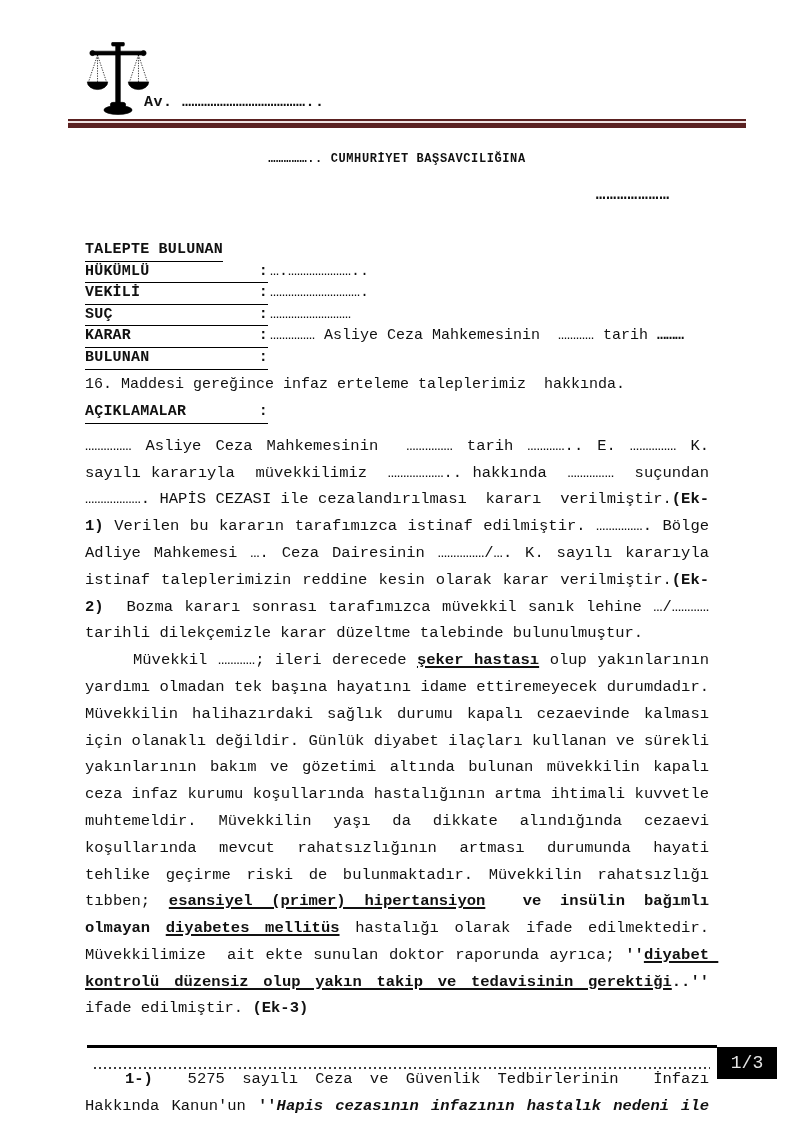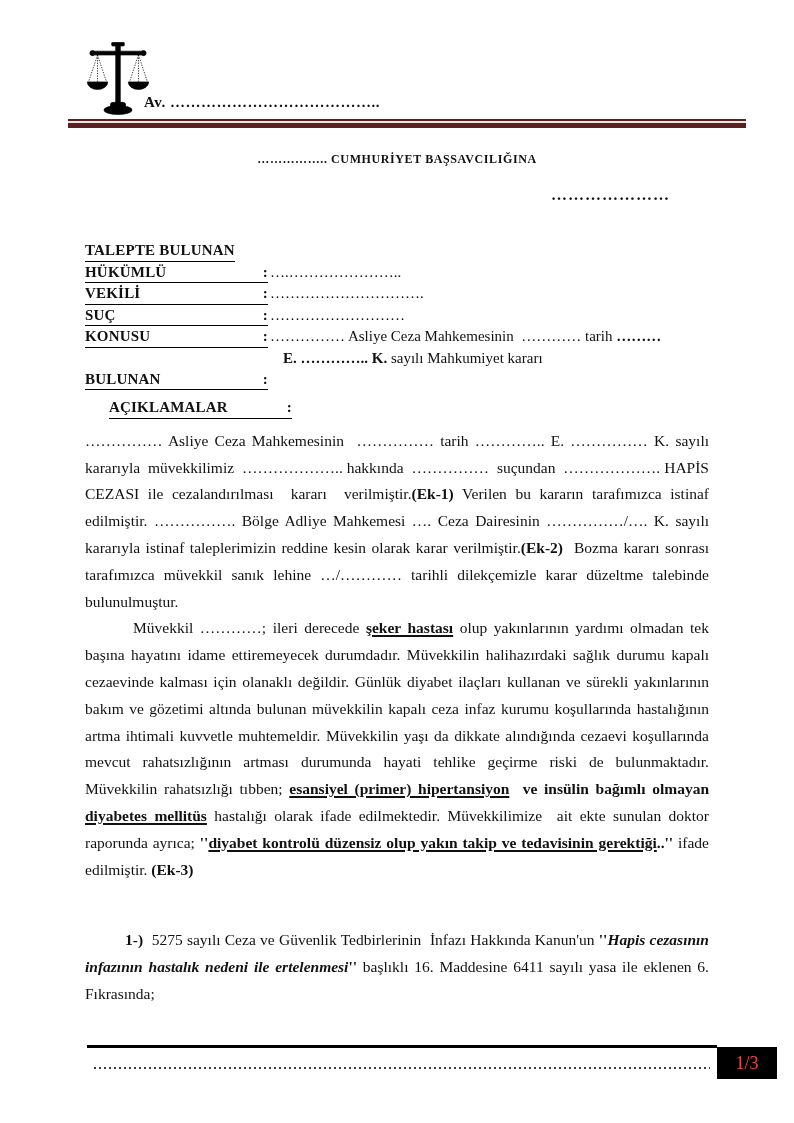--- a/index.html
+++ b/index.html
@@ -1,20 +1,20 @@
 <!DOCTYPE html>
 <html lang="tr"><head>
 <meta charset="utf-8">
 <style>
   html,body{margin:0;padding:0;background:#ffffff;}
   .page{
     position:relative;
     width:794px;height:1123px;
     background:#ffffff;
-    font-family:Liberation Serif, serif;
+    font-family:Liberation Mono, monospace;
     color:#111;
     overflow:hidden;
   }
   
   .logo{position:absolute;left:86px;top:42px;width:64px;height:74px;}
   .lawyer-line{
     position:absolute;left:144px;top:94px;
     font-size:15px;font-weight:700;letter-spacing:.5px;white-space:nowrap;
   }
   .header-rule{
@@ -52,21 +52,21 @@
   .footer-line{
     position:absolute;left:87px;top:1045px;width:630px;height:0;
     border-top:3.5px solid #000;
   }
   .footer-dotted{
     position:absolute;left:94px;top:1067px;width:616px;height:2px;
     background:repeating-linear-gradient(90deg,#3c3c3c 0 2px,transparent 2px 5px);
   }
   .page-number-box{
     position:absolute;left:717px;top:1047px;width:60px;height:32px;
-    background:#000;color:#ef4444;display:flex;align-items:center;justify-content:center;
+    background:#000;color:#e5e5e5;display:flex;align-items:center;justify-content:center;
     font-size:18px;
   }
 </style>
 </head>
 <body>
 
 <div class="page">
 
   <svg class="logo" viewBox="0 0 100 115" xmlns="http://www.w3.org/2000/svg">
     <g fill="#000" stroke="#000">
@@ -114,29 +114,29 @@
           </span><span class="field-value"><span class="seg">….…………………..</span></span></div>
         <div class="field-row"><span class="field-label with-colon">
             <span>VEKİLİ</span>
             <span class="colon">:</span>
           </span><span class="field-value"><span class="seg">………………………….</span></span></div>
         <div class="field-row"><span class="field-label with-colon">
             <span>SUÇ</span>
             <span class="colon">:</span>
           </span><span class="field-value"><span class="seg">………………………</span></span></div>
         <div class="field-row"><span class="field-label with-colon">
-            <span>KONUSU</span>
+            <span>KARAR</span>
             <span class="colon">:</span>
           </span><span class="field-value"><span class="seg">…………… Asliye Ceza Mahkemesinin  ………… tarih </span><span class="seg b">………</span></span></div>
-        <div class="field-cont" style="padding-left: 198px;"><span class="seg b">E. ………….. K.</span><span class="seg"> sayılı Mahkumiyet kararı</span></div>
         <div class="field-row"><span class="field-label with-colon">
             <span>BULUNAN</span>
             <span class="colon">:</span>
           </span></div>
-        <div class="field-row" style="margin-top: 7px; margin-left: 24px;"><span class="field-label with-colon">
+        <div class="field-cont" style="padding-left: 0px; margin-top: 5px;"><span class="seg">16. Maddesi gereğince infaz erteleme taleplerimiz  hakkında.</span></div>
+        <div class="field-row" style="margin-top: 7px;"><span class="field-label with-colon">
             <span>AÇIKLAMALAR</span>
             <span class="colon">:</span>
           </span><span class="field-value"></span></div>
       </div>
     <div class="paragraphs">
         <div class="para" style="text-indent: 0px;"><span class="seg">…………… Asliye Ceza Mahkemesinin  …………… tarih ………….. E. …………… K. sayılı kararıyla  müvekkilimiz  ……………….. hakkında  ……………  suçundan  ………………. HAPİS CEZASI ile cezalandırılması  kararı  verilmiştir.</span><span class="seg b">(Ek-1)</span><span class="seg"> Verilen bu kararın tarafımızca istinaf edilmiştir. ……………. Bölge Adliye Mahkemesi …. Ceza Dairesinin ……………/…. K. sayılı kararıyla istinaf taleplerimizin reddine kesin olarak karar verilmiştir.</span><span class="seg b">(Ek-2)</span><span class="seg">  Bozma kararı sonrası tarafımızca müvekkil sanık lehine …/………… tarihli dilekçemizle karar düzeltme talebinde bulunulmuştur.</span></div>
         <div class="para" style="text-indent: 48px;"><span class="seg">Müvekkil …………; ileri derecede </span><span class="seg b u">şeker hastası</span><span class="seg"> olup yakınlarının yardımı olmadan tek başına hayatını idame ettiremeyecek durumdadır. Müvekkilin halihazırdaki sağlık durumu kapalı cezaevinde kalması için olanaklı değildir. Günlük diyabet ilaçları kullanan ve sürekli yakınlarının bakım ve gözetimi altında bulunan müvekkilin kapalı ceza infaz kurumu koşullarında hastalığının artma ihtimali kuvvetle muhtemeldir. Müvekkilin yaşı da dikkate alındığında cezaevi koşullarında mevcut rahatsızlığının artması durumunda hayati tehlike geçirme riski de bulunmaktadır. Müvekkilin rahatsızlığı tıbben; </span><span class="seg b u">esansiyel (primer) hipertansiyon</span><span class="seg b">  </span><span class="seg b">ve insülin bağımlı olmayan </span><span class="seg b u">diyabetes mellitüs</span><span class="seg"> hastalığı olarak ifade edilmektedir. Müvekkilimize  ait ekte sunulan doktor raporunda ayrıca; </span><span class="seg b">''</span><span class="seg b u">diyabet kontrolü düzensiz olup yakın takip ve tedavisinin gerektiği</span><span class="seg b">..''</span><span class="seg"> ifade edilmiştir. </span><span class="seg b">(Ek-3)</span></div>
         <div class="para" style="text-indent: 40px; margin-top: 44px;"><span class="seg b">1-)</span><span class="seg">  5275 sayılı Ceza ve Güvenlik Tedbirlerinin  İnfazı Hakkında Kanun'un </span><span class="seg b">''</span><span class="seg b i">Hapis cezasının infazının hastalık nedeni ile ertelenmesi</span><span class="seg b">''</span><span class="seg"> başlıklı 16. Maddesine 6411 sayılı yasa ile eklenen 6. Fıkrasında;</span></div>
       </div>
   </div>

